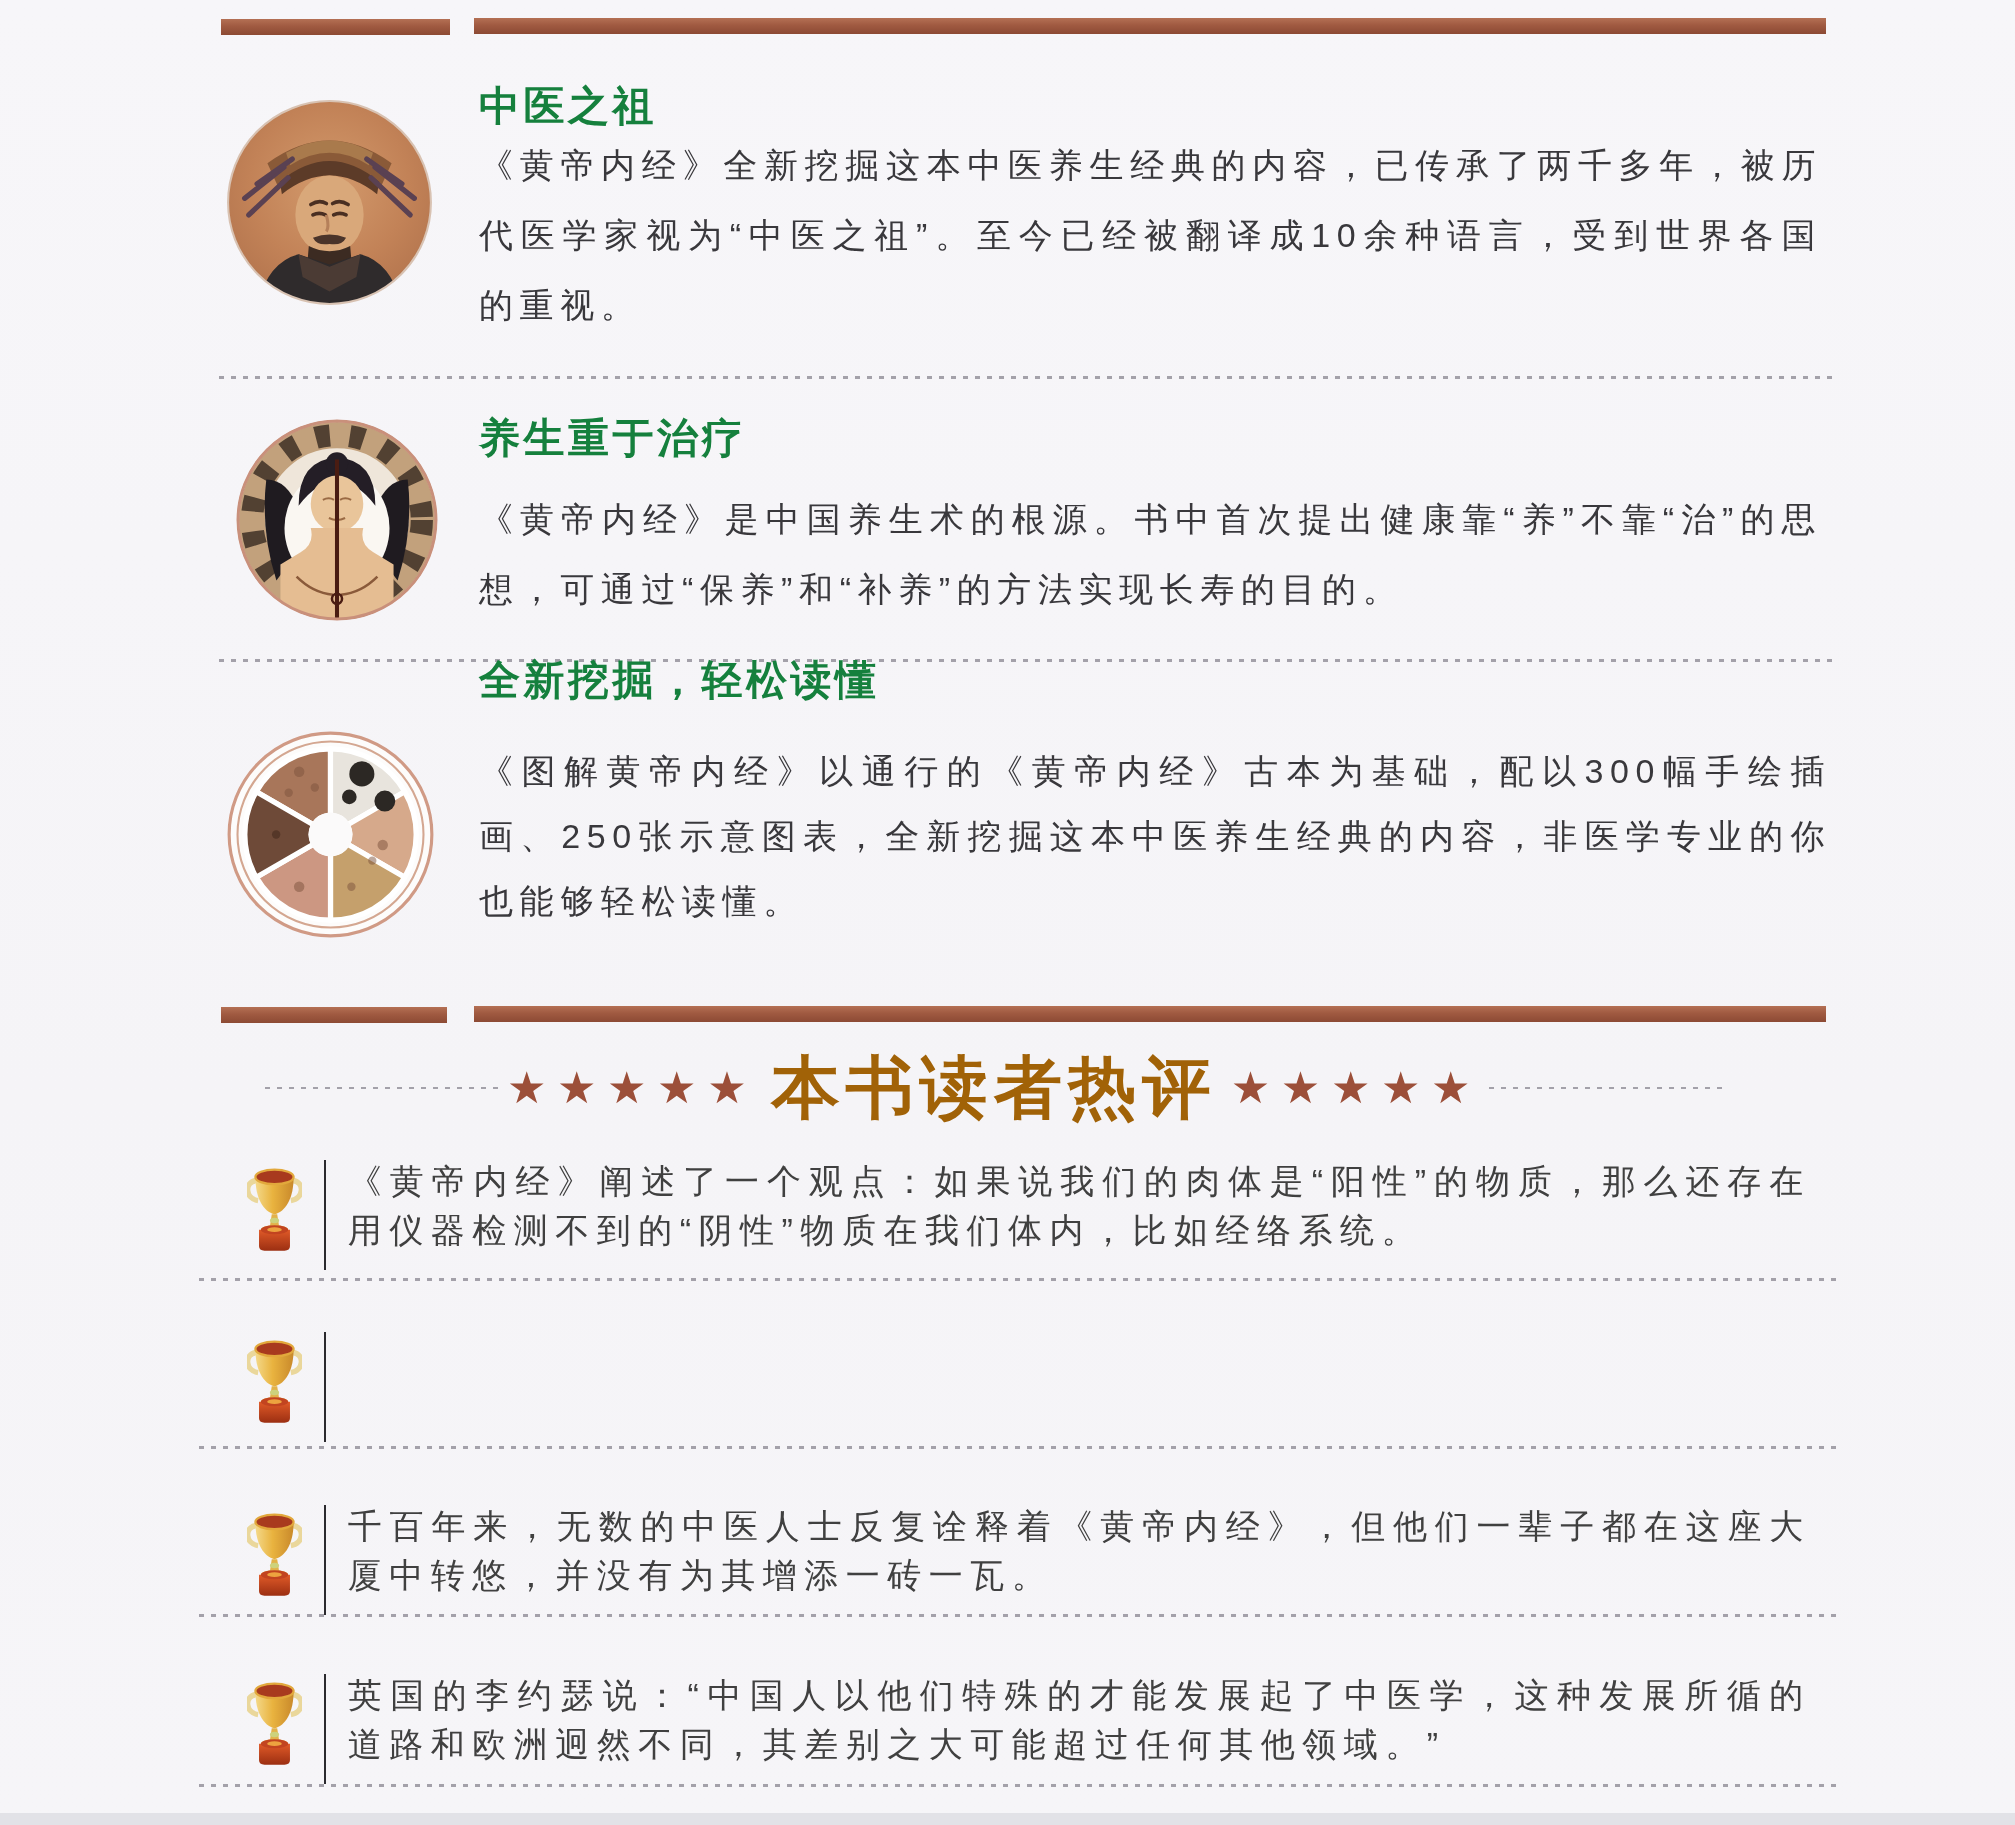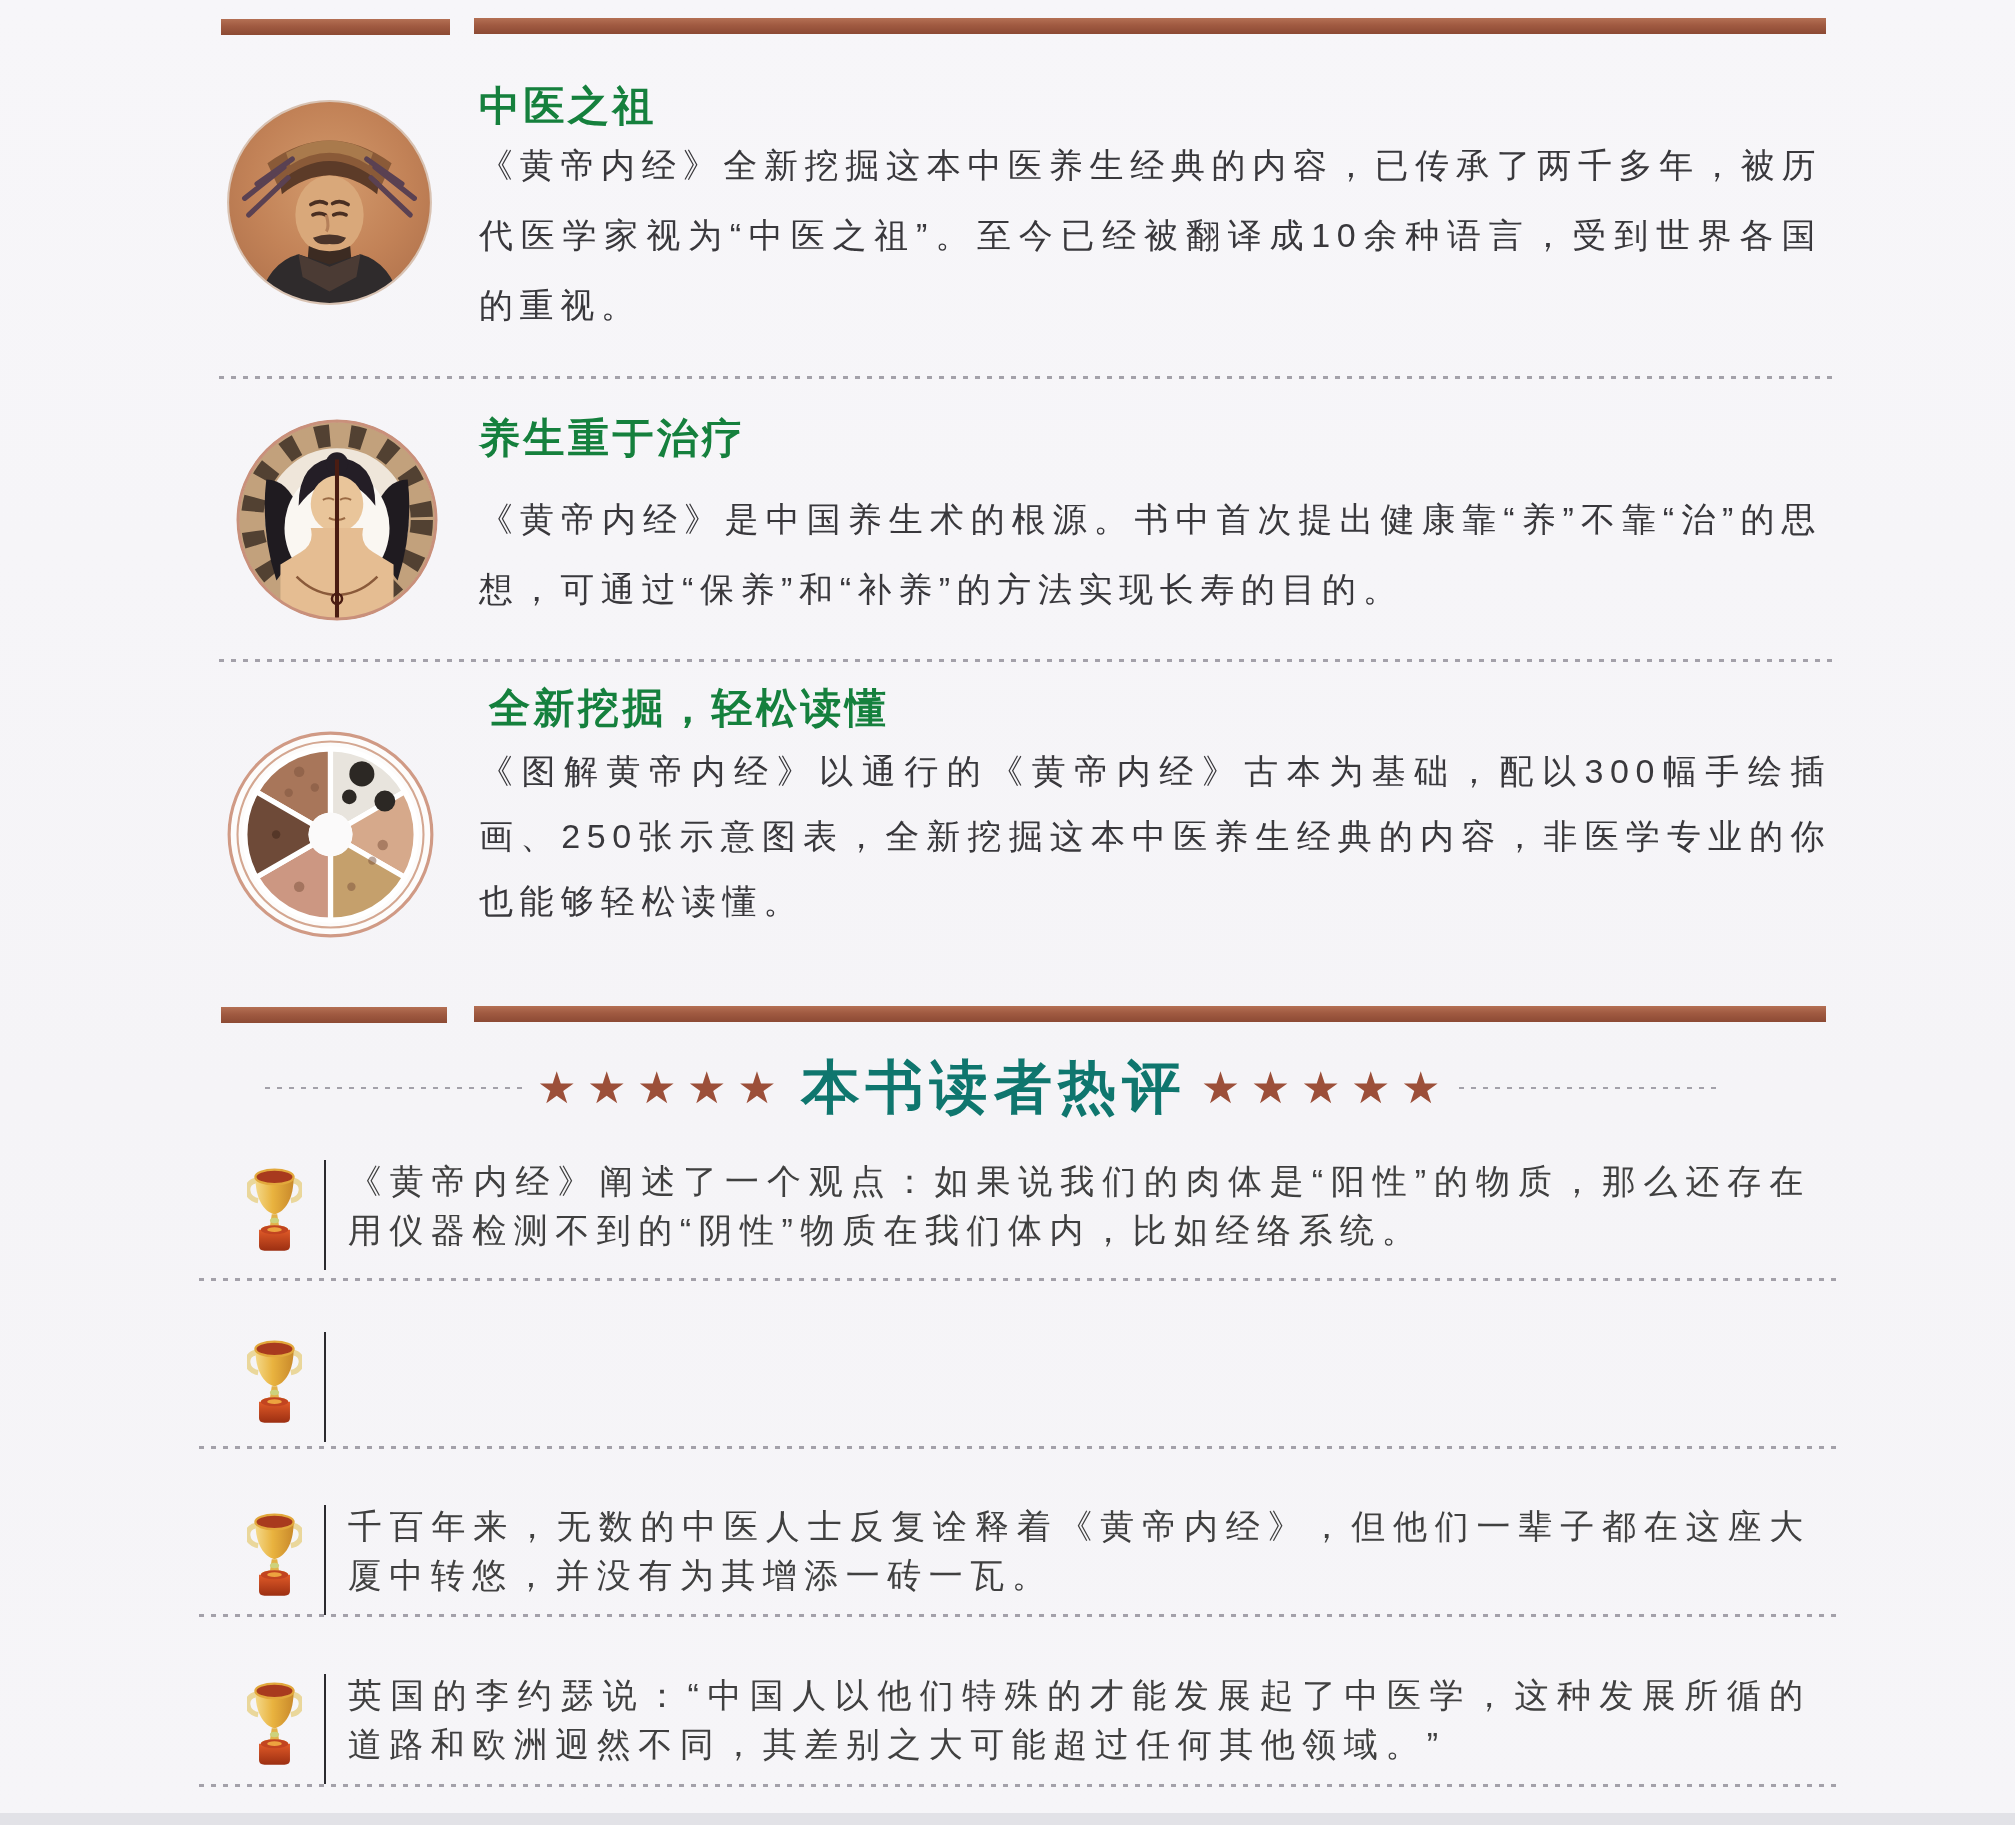--- a/index.html
+++ b/index.html
@@ -23,21 +23,21 @@
   }
   .sec-body{
     position:absolute;margin:0;color:#39383c;
     font-size:34px;line-height:70px;letter-spacing:6.6px;
     text-align:justify;
   }
   #s1-title{left:479px;top:79px;}
   #s1-body{left:479px;top:130px;width:1343px;}
   #s2-title{left:479px;top:411px;}
   #s2-body{left:479px;top:484px;width:1343px;}
-  #s3-title{left:479px;top:681px;margin-left:10px;}
+  #s3-title{left:479px;top:653px;}
   #s3-body{left:479px;top:739px;width:1352px;line-height:65px;}
   
   .icon-circle{position:absolute;border-radius:50%;overflow:hidden;}
   #s1-icon{left:226px;top:99px;width:207px;height:207px;}
   #s2-icon{left:236px;top:419px;width:202px;height:202px;}
   #s3-icon{left:226px;top:730px;width:209px;height:209px;}
   .icon-circle svg{width:100%;height:100%;display:block;}
   
   .dashes{
     position:absolute;height:2.7px;opacity:.8;
@@ -53,21 +53,21 @@
     display:flex;align-items:center;
   }
   .banner .dash-seg{flex:1;height:2.7px;opacity:.8;
     background:repeating-linear-gradient(90deg,#8f8c96 0 5.3px,transparent 5.3px 12px);}
   .stars{
     font-size:44px;color:#9c4f39;letter-spacing:10.6px;white-space:nowrap;
     margin:0 8px;line-height:1;
   }
   .banner-title{
     font-family:"Liberation Serif","DejaVu Serif",serif;font-weight:700;
-    font-size:58px;color:#0f766e;letter-spacing:6.2px;white-space:nowrap;
+    font-size:68px;color:#a16207;letter-spacing:6.2px;white-space:nowrap;
     margin:0 6.2px;line-height:1;
   }
   
   .review{position:absolute;left:247px;width:1608px;display:flex;align-items:flex-start;}
   #r1{top:1157px;} #r2{top:1329px;} #r3{top:1502px;} #r4{top:1671px;}
   .trophy-box{flex:0 0 58px;margin-top:8.8px;}
   .trophy-box svg{width:55px;height:91px;display:block;}
   .review-divider{flex:0 0 2.2px;height:110px;background:#2b2a2e;margin:2.7px 0 0 18.6px;}
   .review-text{
     margin:0 0 0 22px;width:1463px;color:#404040;

